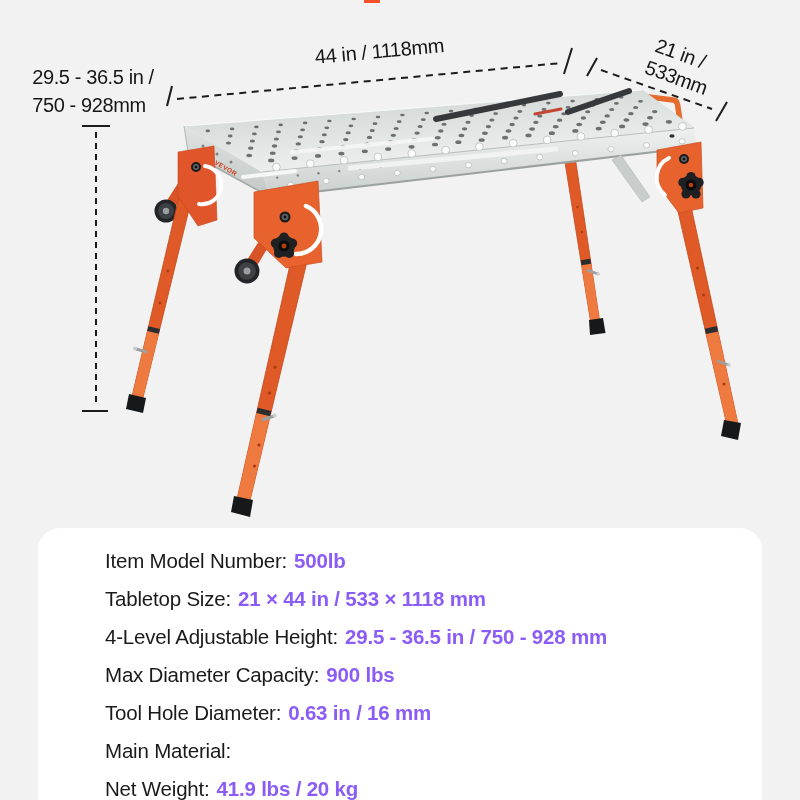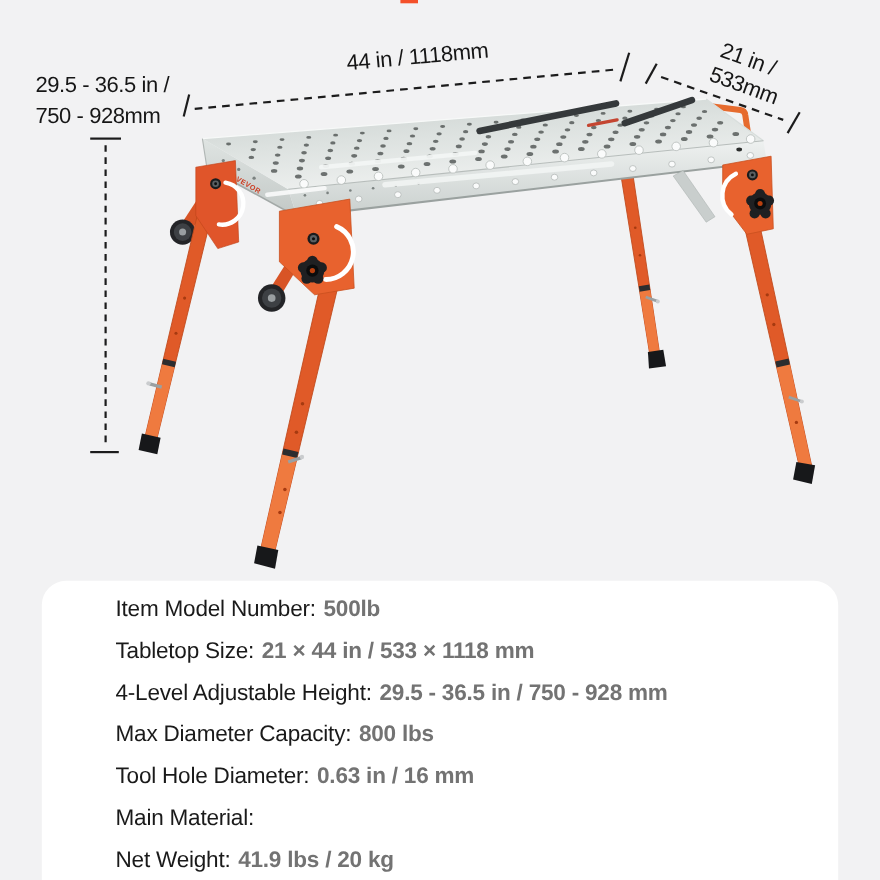--- a/index.html
+++ b/index.html
@@ -5,23 +5,23 @@
   html,body{margin:0;padding:0;background:#e8e8e8;}
   .stage{position:relative;width:800px;height:800px;background:#f2f2f3;overflow:hidden;
          font-family:"Liberation Sans",sans-serif;}
   .top-fragment{position:absolute;left:364px;top:0;width:16px;height:3px;background:#f4502a;}
   .figure{position:absolute;left:0;top:0;width:800px;height:527px;}
   svg text{font-family:"Liberation Sans",sans-serif;}
   .dim{font-size:20px;fill:#161616;letter-spacing:-0.4px;}
   .brandtxt{font-size:6.5px;font-weight:bold;fill:#cc3b20;letter-spacing:0.4px;}
   .card{position:absolute;left:38px;top:528px;width:724px;height:272px;background:#ffffff;
         border-radius:22px 22px 0 0;box-sizing:border-box;padding:14px 20px 0 67px;}
-  .spec-row{height:38px;display:flex;font-size:20.5px;
+  .spec-row{height:38px;display:flex;align-items:center;font-size:20.5px;
             letter-spacing:-0.2px;color:#1a1a1a;white-space:nowrap;}
-  .spec-value{color:#737373;font-weight:bold;margin-left:7px;}
+  .spec-value{color:#8b5cf6;font-weight:bold;margin-left:7px;}
 </style>
 </head>
 <body>
 
 <div class="stage">
 
   <div class="top-fragment"></div>
 
   <svg class="figure" viewBox="0 0 800 527">
     <defs>
@@ -343,21 +343,21 @@
     <div class="spec-row">
       <span class="spec-label">Tabletop Size:</span>
       <span class="spec-value">21 × 44 in / 533 × 1118 mm</span>
     </div>
     <div class="spec-row">
       <span class="spec-label">4-Level Adjustable Height:</span>
       <span class="spec-value">29.5 - 36.5 in / 750 - 928 mm</span>
     </div>
     <div class="spec-row">
       <span class="spec-label">Max Diameter Capacity:</span>
-      <span class="spec-value">800 lbs</span>
+      <span class="spec-value">900 lbs</span>
     </div>
     <div class="spec-row">
       <span class="spec-label">Tool Hole Diameter:</span>
       <span class="spec-value">0.63 in / 16 mm</span>
     </div>
     <div class="spec-row">
       <span class="spec-label">Main Material:</span>
     </div>
     <div class="spec-row">
       <span class="spec-label">Net Weight:</span>

